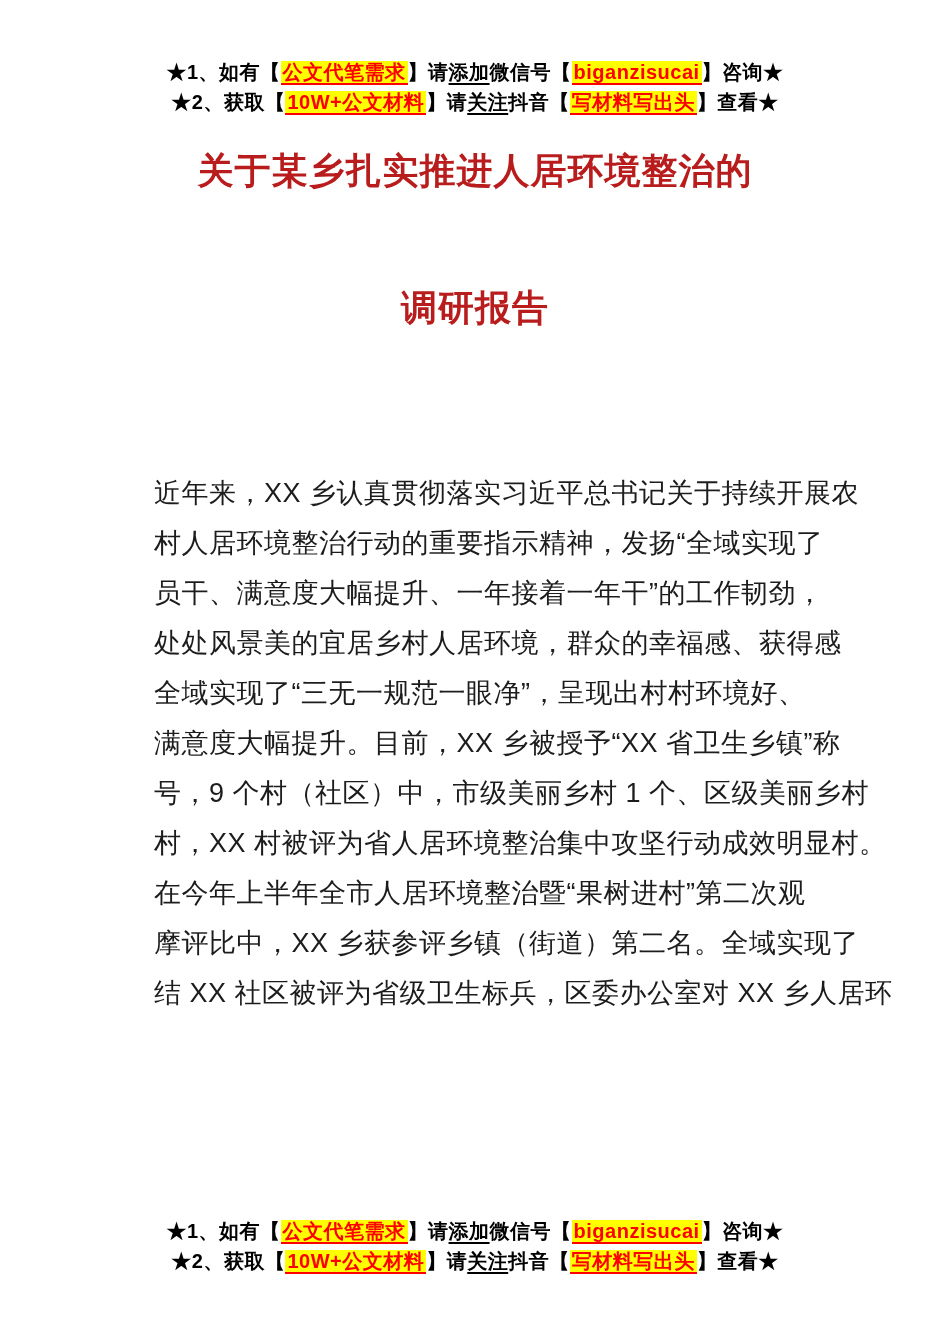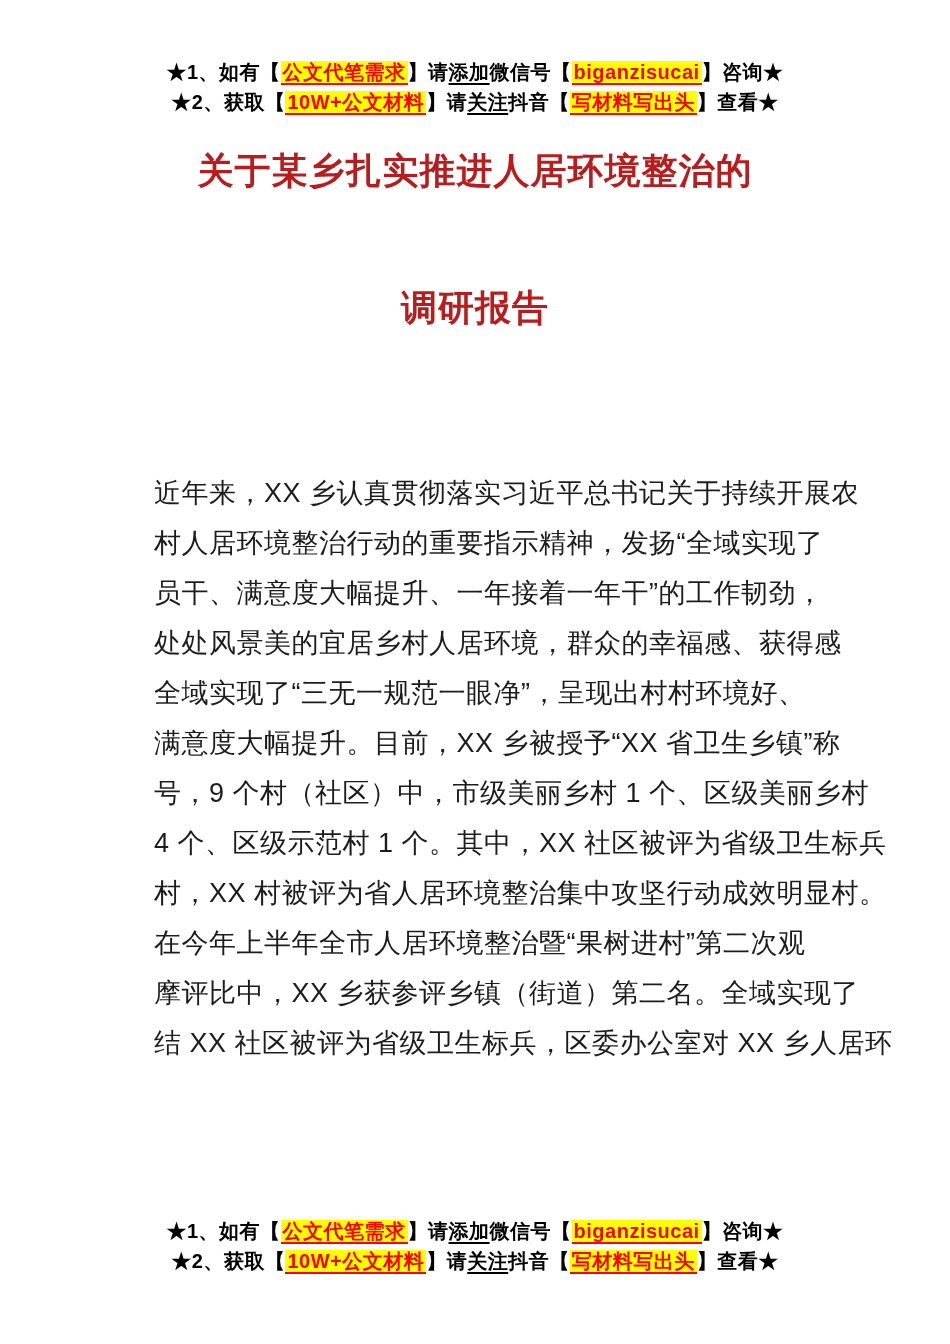--- a/index.html
+++ b/index.html
@@ -88,21 +88,20 @@
   <div class="doc-title doc-title-2">调研报告</div>
 
   <div class="doc-body">
     <div class="body-line">近年来，XX 乡认真贯彻落实习近平总书记关于持续开展农</div>
     <div class="body-line">村人居环境整治行动的重要指示精神，发扬“全域实现了</div>
     <div class="body-line">员干、满意度大幅提升、一年接着一年干”的工作韧劲，</div>
     <div class="body-line">处处风景美的宜居乡村人居环境，群众的幸福感、获得感</div>
     <div class="body-line">全域实现了“三无一规范一眼净”，呈现出村村环境好、</div>
     <div class="body-line">满意度大幅提升。目前，XX 乡被授予“XX 省卫生乡镇”称</div>
     <div class="body-line">号，9 个村（社区）中，市级美丽乡村 1 个、区级美丽乡村</div>
-    <div class="body-line">4 个、区级示范村 1 个。其中，XX 社区被评为省级卫生标兵</div>
     <div class="body-line">村，XX 村被评为省人居环境整治集中攻坚行动成效明显村。</div>
     <div class="body-line">在今年上半年全市人居环境整治暨“果树进村”第二次观</div>
     <div class="body-line">摩评比中，XX 乡获参评乡镇（街道）第二名。全域实现了</div>
     <div class="body-line">结 XX 社区被评为省级卫生标兵，区委办公室对 XX 乡人居环</div>
   </div>
 
   <div class="promo promo-footer">
     <div class="promo-line"><span>★1、如有【</span><span class="hl">公文代笔需求</span><span>】请</span><span class="ul">添加</span><span>微信号【</span><span class="hl">biganzisucai</span><span>】咨询★</span></div>
     <div class="promo-line"><span>★2、获取【</span><span class="hl">10W+公文材料</span><span>】请</span><span class="ul">关注</span><span>抖音【</span><span class="hl">写材料写出头</span><span>】查看★</span></div>
   </div>

